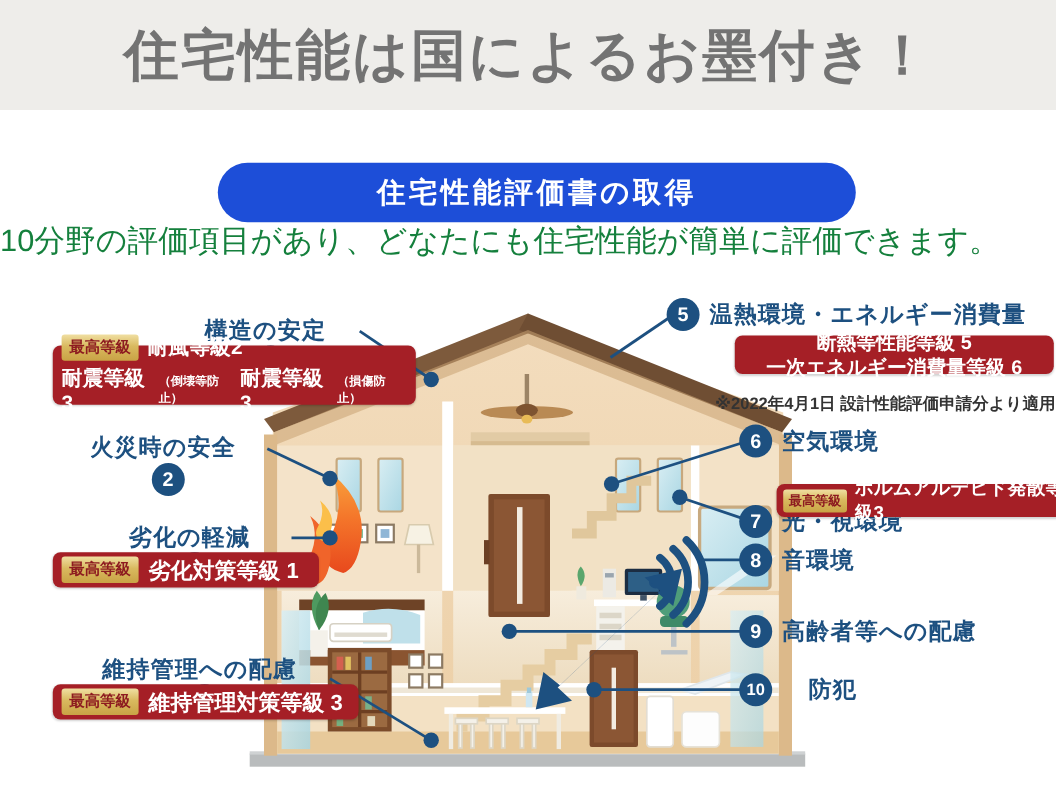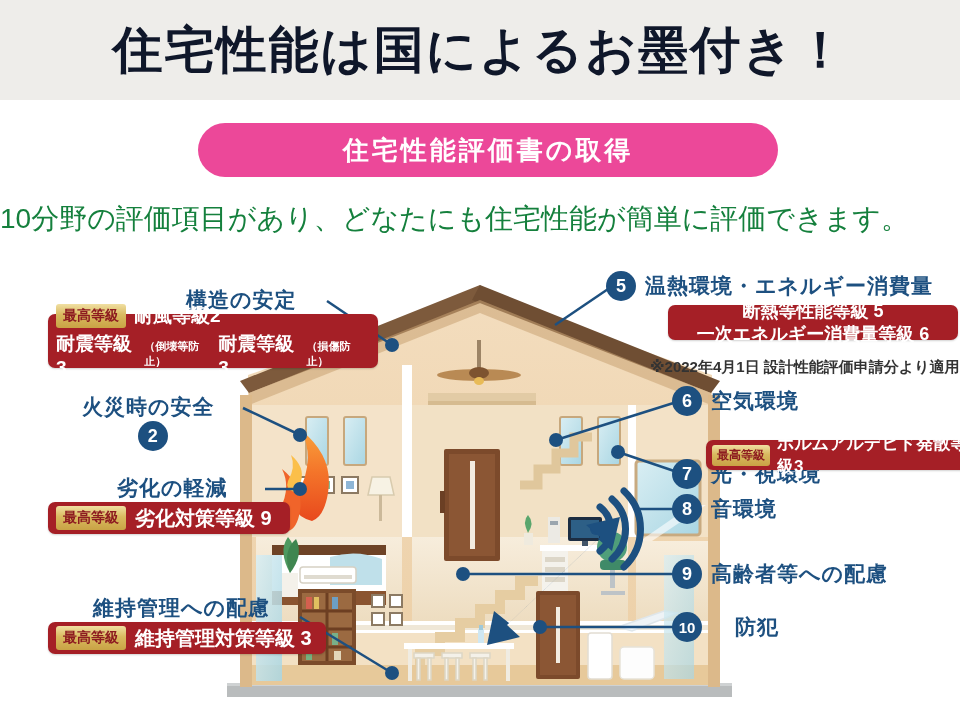--- a/index.html
+++ b/index.html
@@ -14,27 +14,27 @@
   
   .header-band{
     position:absolute;left:0;top:0;width:960px;height:100px;
     background:#eeedea;
   }
   .header-title{
     position:absolute;left:0;top:18px;width:960px;
     text-align:center;
     font-family:"Liberation Serif","DejaVu Serif",serif;
     font-size:50px;font-weight:700;letter-spacing:2px;
-    color:#0f172a;line-height:64px;white-space:nowrap;
+    color:#737373;line-height:64px;white-space:nowrap;
   }
 
   
   .pill{
-    position:absolute;left:198px;top:123px;width:580px;height:54px;
-    background:#ec4899;border-radius:27px;
+    position:absolute;left:198px;top:148px;width:580px;height:54px;
+    background:#1d4ed8;border-radius:27px;
     display:flex;align-items:center;justify-content:center;
   }
   .pill-label{
     color:#ffffff;font-size:26px;font-weight:700;letter-spacing:3px;
   }
 
   
   .subtitle{
     position:absolute;left:0;top:200px;width:960px;text-align:left;
     font-size:28px;color:#15803d;letter-spacing:0px;white-space:nowrap;
@@ -420,21 +420,21 @@
     <div class="row2">
       <span class="gb-text">耐震等級 3</span>
       <span class="gb-sub">（倒壊等防止）</span>
       <span class="gb-text">耐震等級 3</span>
       <span class="gb-sub">（損傷防止）</span>
     </div>
   </div>
 
   <div class="gradebox" id="gradebox-deterioration">
     <span class="badge">最高等級</span>
-    <span class="gb-text">劣化対策等級 9</span>
+    <span class="gb-text">劣化対策等級 1</span>
   </div>
 
   <div class="gradebox" id="gradebox-maintenance">
     <span class="badge">最高等級</span>
     <span class="gb-text">維持管理対策等級 3</span>
   </div>
 
   <div class="gradebox" id="gradebox-thermal">
     <span class="gb-text">断熱等性能等級 5</span>
     <span class="gb-text">一次エネルギー消費量等級 6</span>

